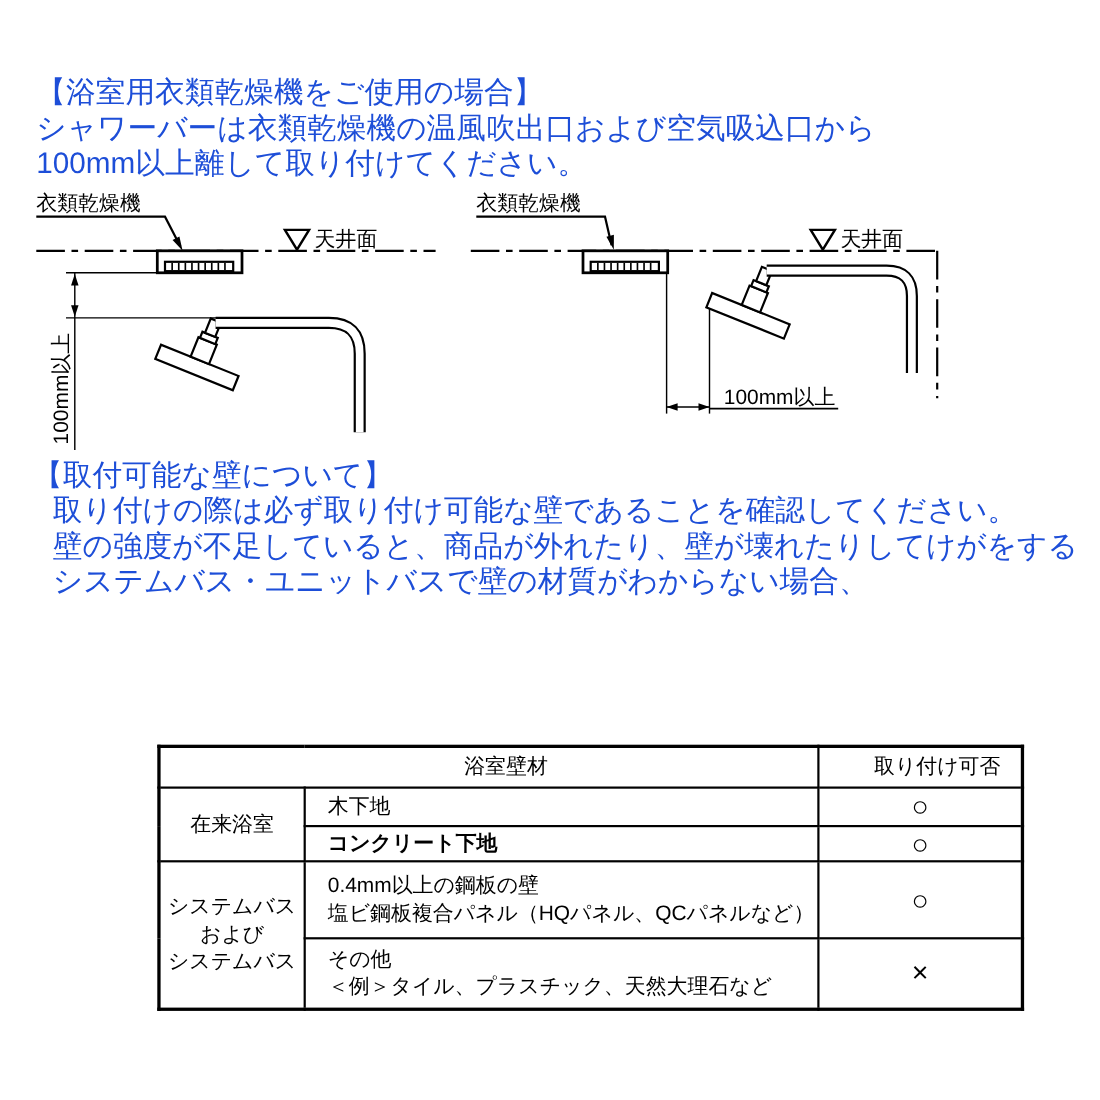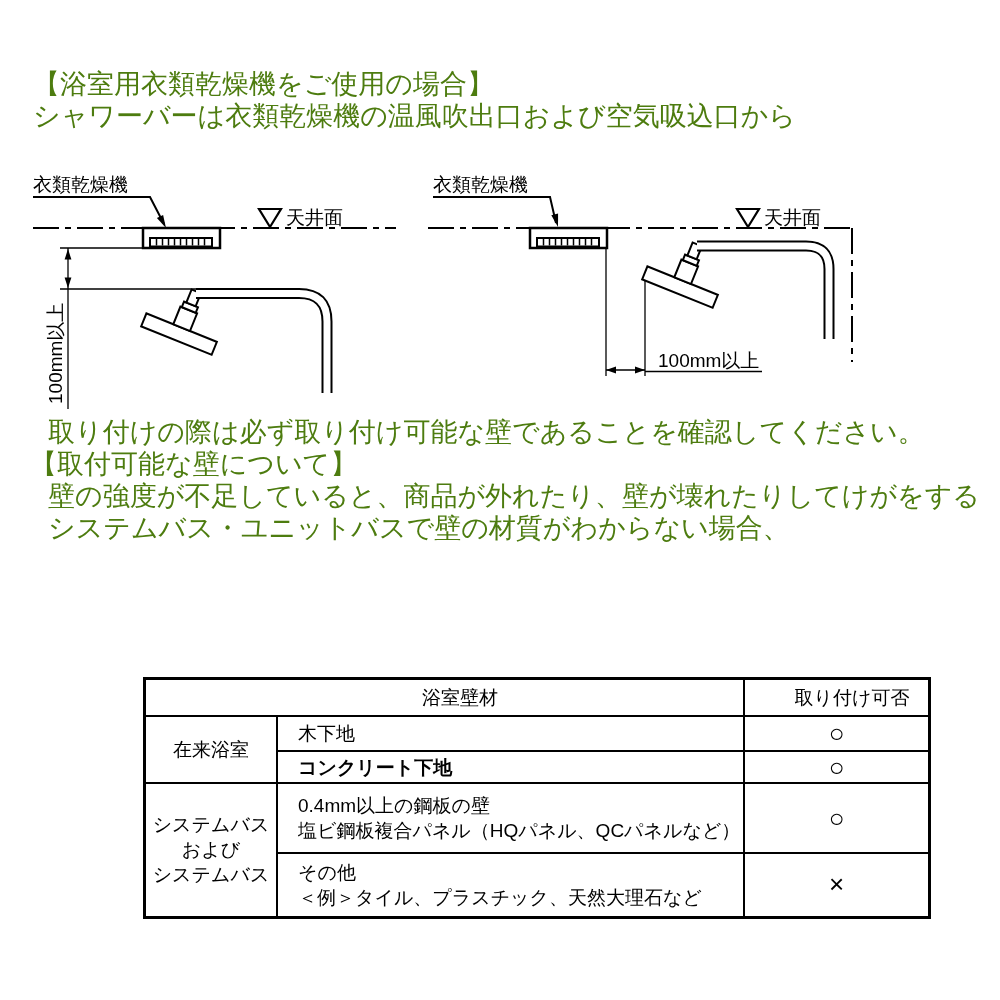--- a/index.html
+++ b/index.html
@@ -2,21 +2,21 @@
 <html><head>
 <meta charset="utf-8">
 <style>
   html,body{margin:0;padding:0;}
   body{
     position:relative;width:1000px;height:1000px;background:#ffffff;
     font-family:"Liberation Sans","DejaVu Sans",sans-serif;color:#000;
     overflow:hidden;
   }
   .abs{position:absolute;}
-  .txt{font-size:27px;line-height:32px;white-space:pre;color:#4d7c0f;}
+  .txt{font-size:27px;line-height:32px;white-space:pre;color:#1d4ed8;}
   .indent{padding-left:18px;}
   svg text{font-family:"Liberation Sans","DejaVu Sans",sans-serif;fill:#000;}
   
   #wall-table{
     position:absolute;left:143px;top:677px;
     border-collapse:collapse;table-layout:fixed;
     border:3px solid #000;font-size:19px;color:#000;background:#fff;
   }
   #wall-table td{border:2px solid #000;vertical-align:middle;line-height:25px;}
   .col-group{width:128px;text-align:center;}
@@ -25,20 +25,21 @@
   .row-header td{height:33px;text-align:center;padding-left:32px;}
   .h-r1{height:35px;margin-top:48px;} .h-r2{height:32px;font-weight:bold;} .h-r3{height:70px;} .h-r4{height:64px;}
   .mark{font-size:26px;text-align:center;}
 </style>
 </head>
 <body>
 
 <div class="abs" style="left:33px;top:68px;">
   <div class="txt">【浴室用衣類乾燥機をご使用の場合】</div>
   <div class="txt">シャワーバーは衣類乾燥機の温風吹出口および空気吸込口から</div>
+  <div class="txt">100mm以上離して取り付けてください。</div>
 </div>
 
 <svg class="abs" style="left:0;top:0;" width="1000" height="1000" viewBox="0 0 1000 1000">
 
   <g>
 
     <path d="M60 248 H143" stroke="#000" stroke-width="1.3" fill="none"></path>
     <path d="M60 289 H198" stroke="#000" stroke-width="1.3" fill="none"></path>
     <path d="M68 248 V409" stroke="#000" stroke-width="1.3" fill="none"></path>
     <polygon points="68,249 64.6,259.5 71.4,259.5" fill="#000"></polygon>
@@ -99,22 +100,22 @@
     <text x="433" y="191" font-size="19">衣類乾燥機</text>
     <path d="M433 197 H550 L556 223" stroke="#000" stroke-width="2" fill="none"></path>
     <polygon points="558,227 551.3,215.3 558.1,213.5" fill="#000"></polygon>
 
     <polygon points="737,209 759,209 748,227" fill="none" stroke="#000" stroke-width="2.2"></polygon>
     <text x="764" y="224" font-size="19">天井面</text>
   </g>
 </svg>
 
 <div class="abs" style="left:30px;top:416px;">
+  <div class="txt">【取付可能な壁について】</div>
   <div class="txt indent">取り付けの際は必ず取り付け可能な壁であることを確認してください。</div>
-  <div class="txt">【取付可能な壁について】</div>
   <div class="txt indent">壁の強度が不足していると、商品が外れたり、壁が壊れたりしてけがをする</div>
   <div class="txt indent">システムバス・ユニットバスで壁の材質がわからない場合、</div>
 </div>
 
 <table id="wall-table">
   <tbody>
       <tr class="row-header">
     <td colspan="2">浴室壁材</td>
     <td class="col-allowed">取り付け可否</td>
   </tr>

